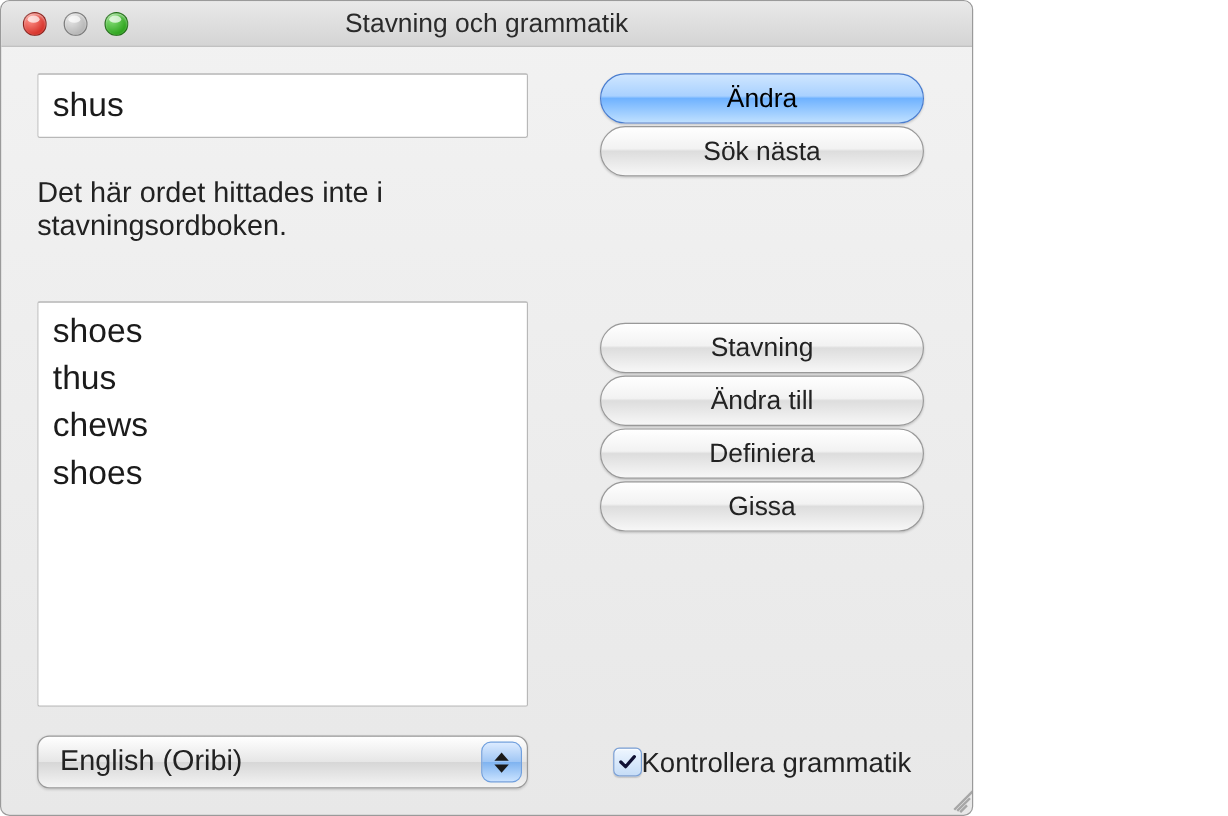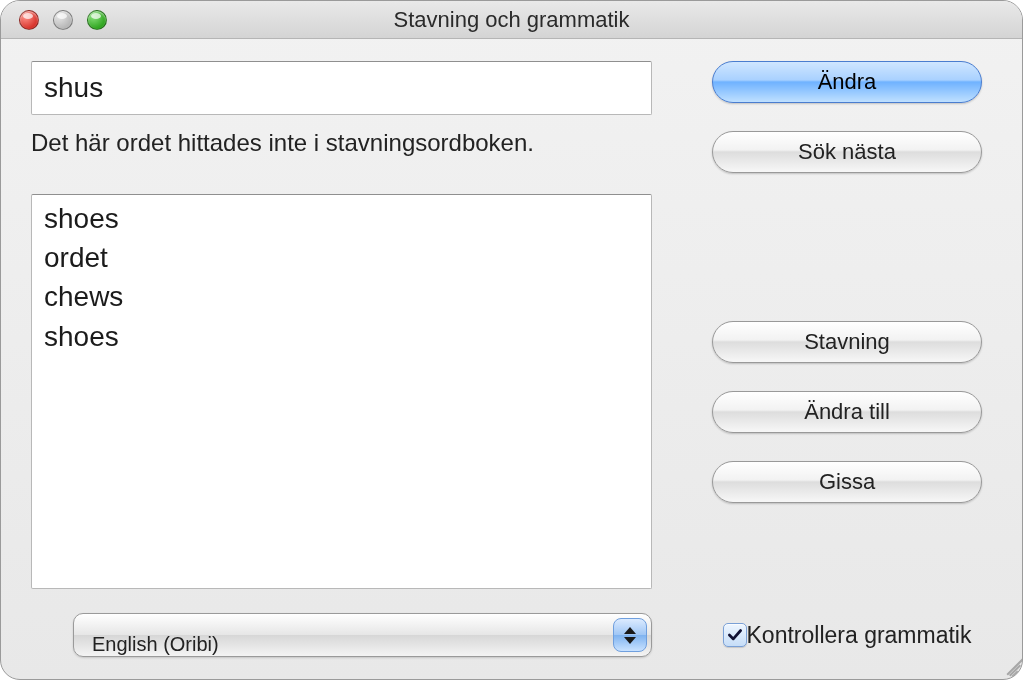--- a/index.html
+++ b/index.html
@@ -5,25 +5,25 @@
   * { box-sizing: border-box; }
   html, body {
     margin: 0;
     padding: 0;
     width: 1023px;
     height: 680px;
     font-family: "Lucida Grande", "Helvetica Neue", Arial, sans-serif;
     background: #fff;
   }
   .window {
-    width: 1023px;
+    width: 811px;
     height: 680px;
     background: linear-gradient(#f2f2f2, #e8e8e8);
     border: 1px solid #9a9a9a;
-    border-radius: 20px;
+    border-radius: 8px;
     position: relative;
     overflow: hidden;
   }
   .titlebar {
     height: 38px;
     background: linear-gradient(#e9e9e9, #d4d4d4);
     border-bottom: 1px solid #b5b5b5;
     display: flex;
     align-items: center;
     position: relative;
@@ -89,25 +89,25 @@
     border-radius: 2px;
     font-size: 28px;
     color: #1b1b1b;
     padding: 8px 12px;
     outline: none;
   }
 
   .status-text {
     font-size: 24px;
     color: #222;
-    margin-top: 14px;
+    margin-top: 32px;
   }
 
   .suggestions {
-    margin-top: 37px;
+    margin-top: 48px;
     flex: 1;
     background: #fff;
     border: 1px solid #b8b8b8;
     border-top-color: #8f8f8f;
     border-radius: 2px;
     overflow: auto;
     padding: 4px 0;
     font-size: 28px;
     color: #1b1b1b;
   }
@@ -131,46 +131,45 @@
     border-radius: 21px;
     border: 1px solid #999;
     background: linear-gradient(#ffffff 0%, #f2f2f2 45%, #dddddd 50%, #f7f7f7 100%);
     font-size: 22px;
     color: #222;
     cursor: default;
     box-shadow: 0 1px 2px rgba(0,0,0,0.2);
     display: flex;
     align-items: center;
     justify-content: center;
-    margin-bottom: 28px;
+    margin-bottom: 2px;
     text-align: right;
   }
   .aqua-btn.primary {
     border-color: #4a7dcf;
     background: linear-gradient(#cfe6ff 0%, #a9d1ff 45%, #6fb2ff 50%, #bfe0ff 100%);
     color: #000;
   }
   .btn-group-gap { height: 120px; }
 
   
   .popup {
     flex: 1;
     height: 44px;
     border-radius: 10px;
     border: 1px solid #9a9a9a;
     background: linear-gradient(#ffffff, #e6e6e6 50%, #d7d7d7 51%, #f4f4f4);
     display: flex;
-    align-items: flex-end;
+    align-items: center;
     padding: 0 44px 0 18px;
-    font-size: 20px;
+    font-size: 24px;
     color: #222;
     position: relative;
     cursor: default;
     box-shadow: 0 1px 2px rgba(0,0,0,0.15);
-    margin-left: 42px;
   }
   .popup .stepper {
     position: absolute;
     right: 4px;
     top: 4px;
     bottom: 4px;
     width: 34px;
     border-radius: 8px;
     background: linear-gradient(#dcebff, #9fc6f5 50%, #7fb3f0 51%, #c9e2ff);
     border: 1px solid #6f9fde;
@@ -243,21 +242,21 @@
 
   <div class="content">
 
     <div class="col-left">
       <input class="word-field" type="text" value="shus" style="">
 
       <div class="status-text">Det här ordet hittades inte i stavningsordboken.</div>
 
       <div class="suggestions">
         <div class="item">shoes</div>
-        <div class="item">ordet</div>
+        <div class="item">thus</div>
         <div class="item">chews</div>
         <div class="item">shoes</div>
       </div>
 
       <div class="bottom-row">
         <div class="popup">
           <span>English (Oribi)</span>
           <div class="stepper">
             <div class="tri up"></div>
             <div class="tri down"></div>
@@ -276,20 +275,23 @@
 
       <div class="btn-group-gap"></div>
 
       <div class="aqua-btn">
         <span>Stavning</span>
       </div>
       <div class="aqua-btn">
         <span>Ändra till</span>
       </div>
       <div class="aqua-btn">
+        <span>Definiera</span>
+      </div>
+      <div class="aqua-btn">
         <span>Gissa</span>
       </div>
 
       <div style="flex:1"></div>
 
       <div class="check-row">
         <div class="aqua-check">
           <svg viewBox="0 0 16 16">
             <path d="M3 8 L6.5 11.5 L13 4" stroke="#113" stroke-width="2.4" fill="none" stroke-linecap="round" stroke-linejoin="round"></path>
           </svg>

